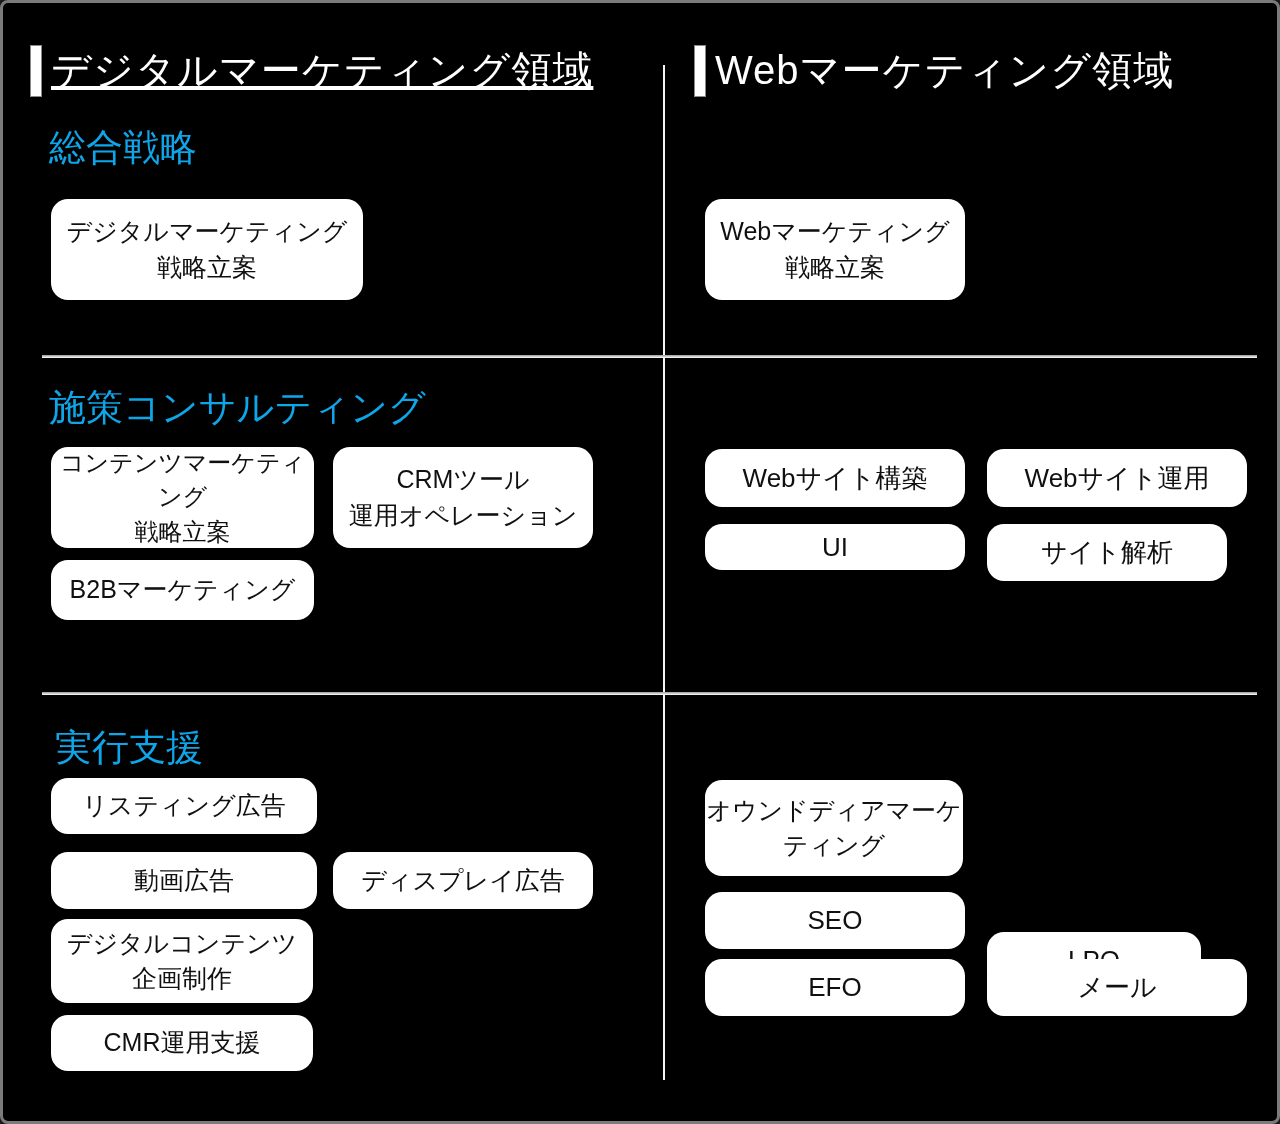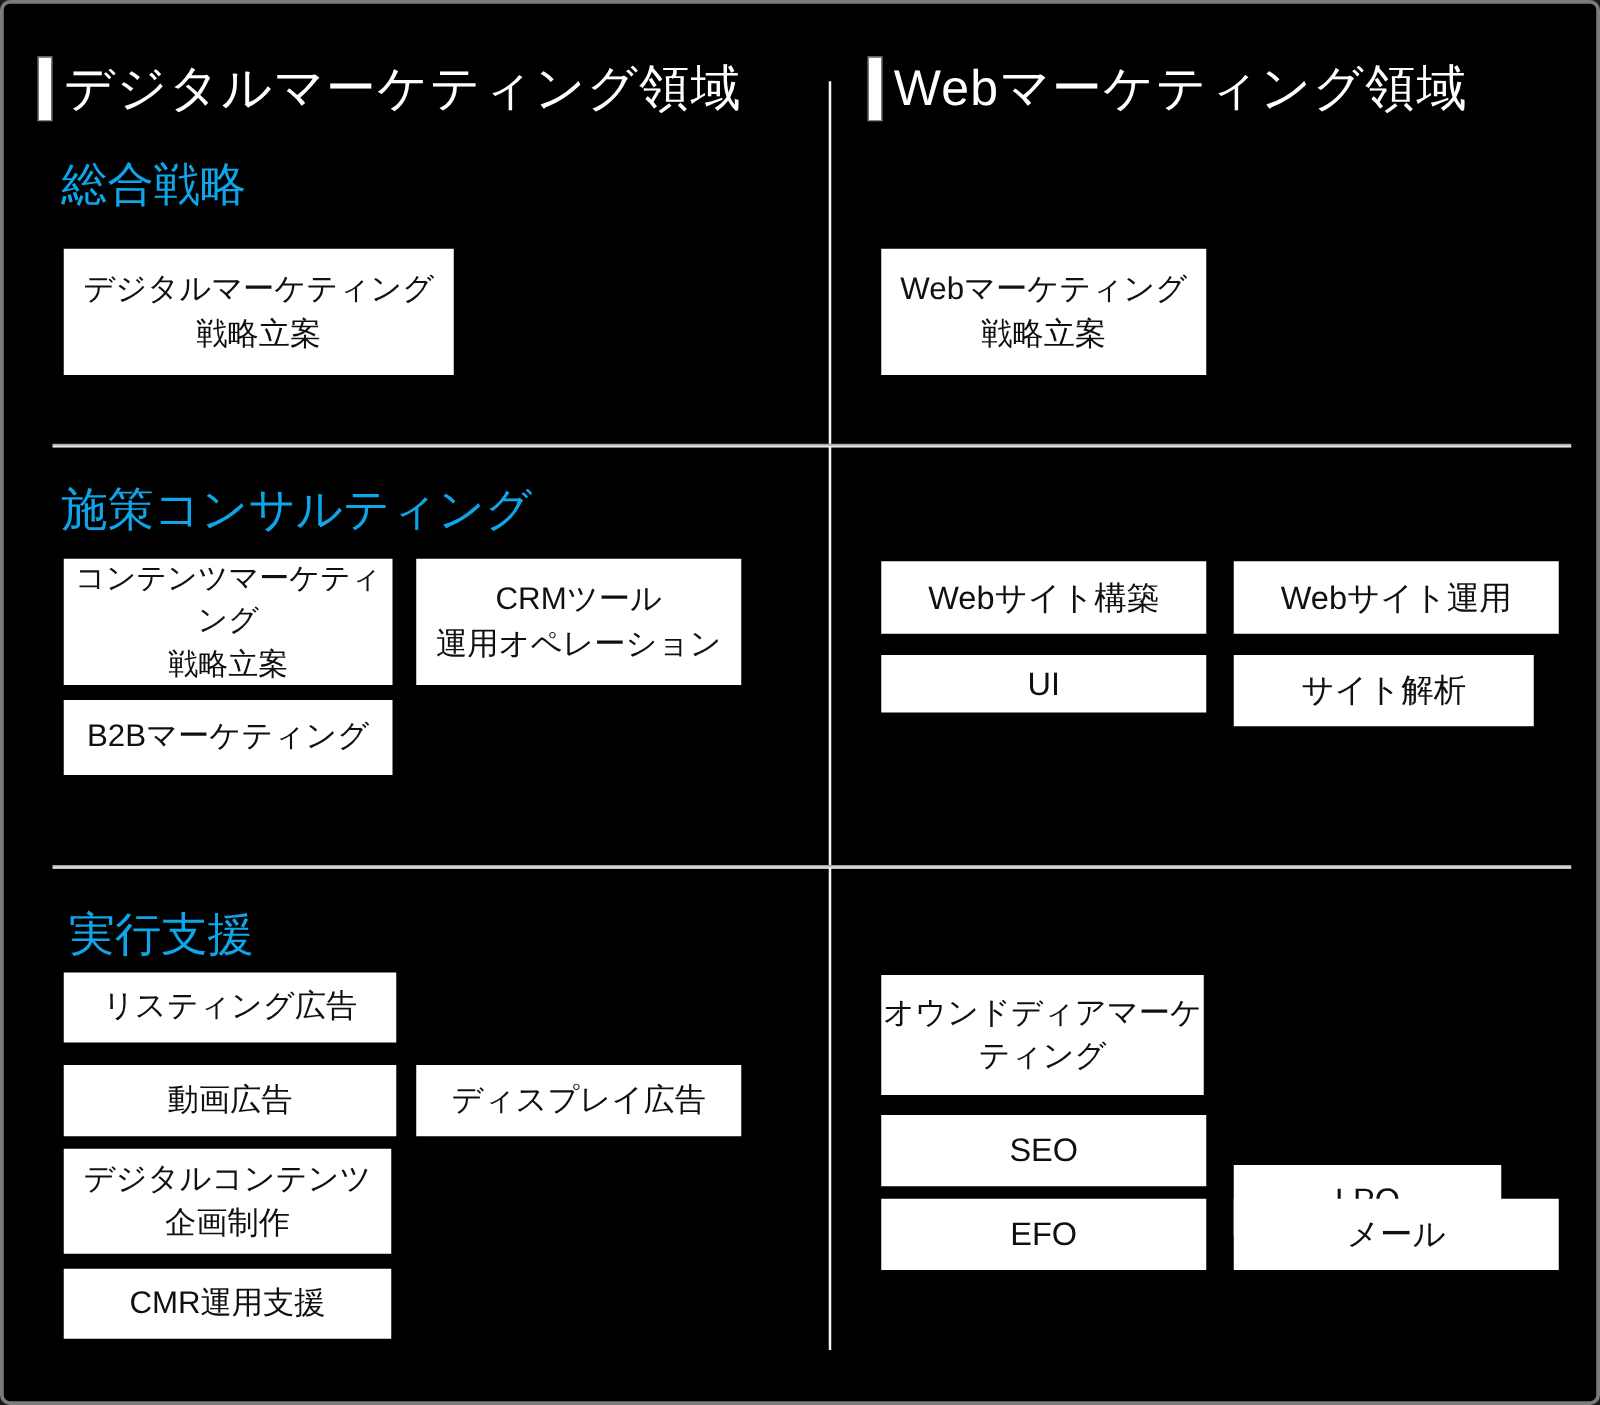--- a/index.html
+++ b/index.html
@@ -39,41 +39,42 @@
   .box {
     background: #fff;
     color: #101010;
     display: flex;
     align-items: center;
     justify-content: center;
     text-align: center;
     white-space: pre-line;
     font-size: 25px;
     line-height: 1.42;
+    border-radius: 17px;
   }
   .divider-h {
     height: 3px;
     background: linear-gradient(#9a9a9a, #ffffff);
   }
   .divider-v {
     width: 2px;
     background: #f5f5f5;
   }
 </style>
 </head>
 <body>
 
 <div class="canvas">
 
   <div class="abs divider-v" style="left:660px; top:62px; height:1015px;"></div>
   <div class="abs divider-h" style="left:39px; top:352px; width:1215px;"></div>
   <div class="abs divider-h" style="left:39px; top:689px; width:1215px;"></div>
 
   <div class="abs accent-bar" style="left:28px; top:43px;"></div>
-  <div class="abs header" style="left:48px; top:40px;">デジタルマーケティング領域</div>
+  <div class="abs header" style="left:48px; top:40px;text-decoration:underline;">デジタルマーケティング領域</div>
 
   <div class="abs section-label" style="left:46px; top:120px;">総合戦略</div>
   <div class="abs box" style="left:48px; top:196px; width:312px; height:101px;">デジタルマーケティング
 戦略立案</div>
 
   <div class="abs section-label" style="left:46px; top:380px;">施策コンサルティング</div>
   <div class="abs box" style="left:48px; top:444px; width:263px; height:101px; font-size:24px;">コンテンツマーケティング
 戦略立案</div>
   <div class="abs box" style="left:330px; top:444px; width:260px; height:101px;">CRMツール
 運用オペレーション</div>

